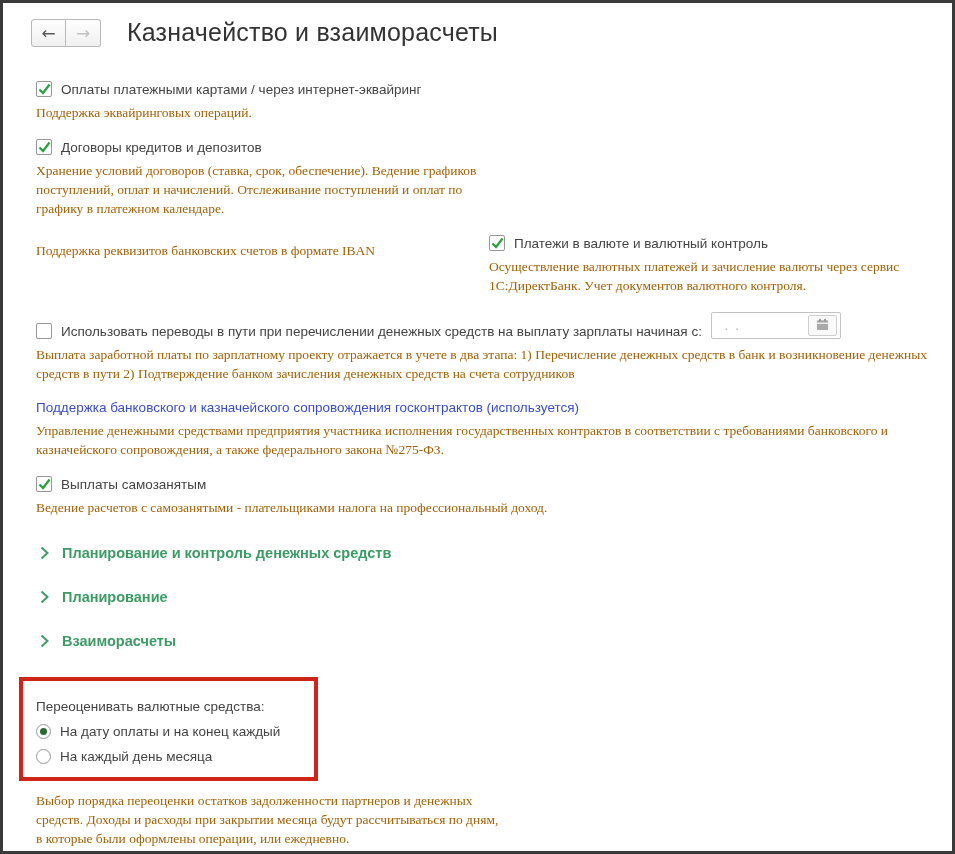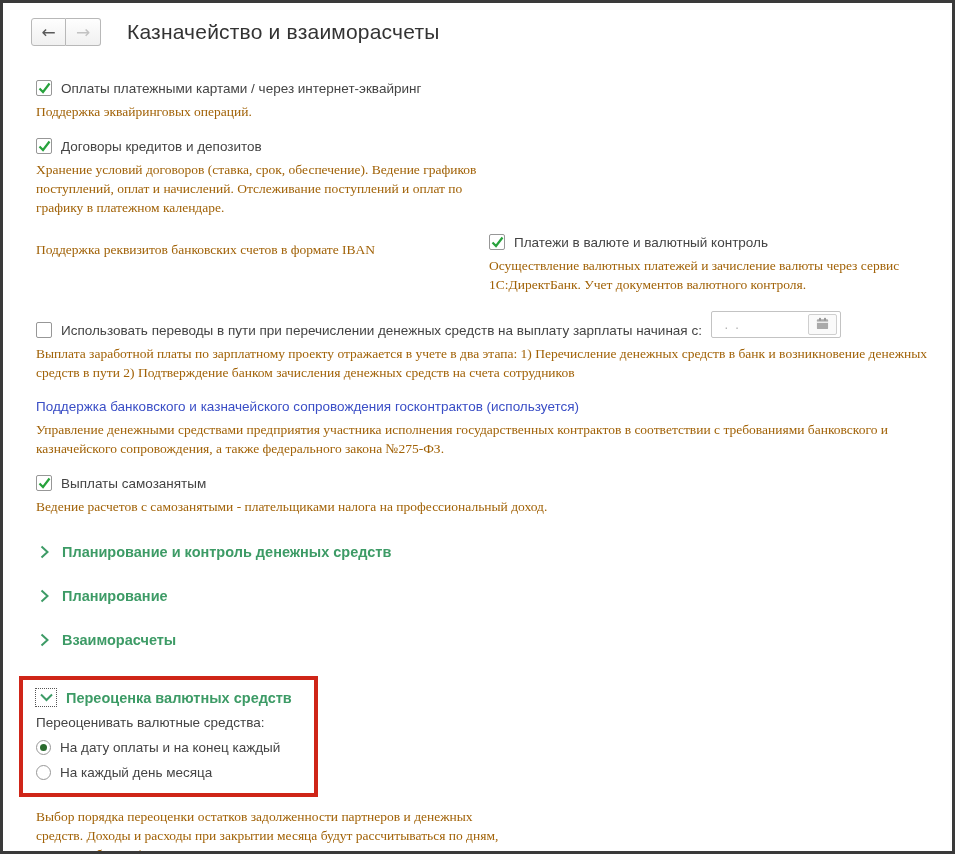--- a/index.html
+++ b/index.html
@@ -14,21 +14,21 @@
   .nav-group { display:flex; }
   .nav-btn {
     width:35px; height:28px; border:1px solid #b8b8b8;
     background:linear-gradient(#fefefe,#f0f0f0);
     display:flex; align-items:center; justify-content:center;
     font-size:17px; color:#5a5a5a; cursor:pointer; padding:0;
     font-family:"DejaVu Sans", sans-serif;
   }
   .nav-btn.back { border-radius:3px 0 0 3px; }
   .nav-btn.fwd  { border-radius:0 3px 3px 0; border-left:none; color:#c2c2c2; }
-  .title { margin-left:26px; font-size:21px; color:#333; letter-spacing:.2px; }
+  .title { margin-left:26px; font-size:25px; color:#333; letter-spacing:.2px; }
 
   
   .content { padding:34px 20px 0 33px; font-size:13.5px; color:#444; }
   .block { margin-bottom:17px; }
 
   .cb-row { display:flex; align-items:center; }
   .cbox {
     width:16px; height:16px; border:1px solid #979797; border-radius:2px;
     background:#fff; display:inline-flex; align-items:center; justify-content:center;
     flex:none; margin-right:9px;
@@ -207,28 +207,20 @@
     <div class="section">
       <span class="chev">
         <svg width="9" height="14" viewBox="0 0 9 14">
             <polyline points="1.5,1.5 7.5,7 1.5,12.5" fill="none" stroke="#3d9b66" stroke-width="2"></polyline>
           </svg>
       </span>
       <span class="sec-label">Взаиморасчеты</span>
     </div>
 
     <div class="highlight">
-      <div class="section expanded">
-        <span class="chev-focus">
-          <svg width="13" height="9" viewBox="0 0 13 9">
-              <polyline points="1,1.5 6.5,7 12,1.5" fill="none" stroke="#3d9b66" stroke-width="2"></polyline>
-            </svg>
-        </span>
-        <span class="sec-label">Переоценка валютных средств</span>
-      </div>
       <div class="group-label">Переоценивать валютные средства:</div>
       <label class="radio-row">
         <span class="radio sel"></span>
         <span>На дату оплаты и на конец каждый</span>
       </label>
       <label class="radio-row">
         <span class="radio"></span>
         <span>На каждый день месяца</span>
       </label>
     </div>

